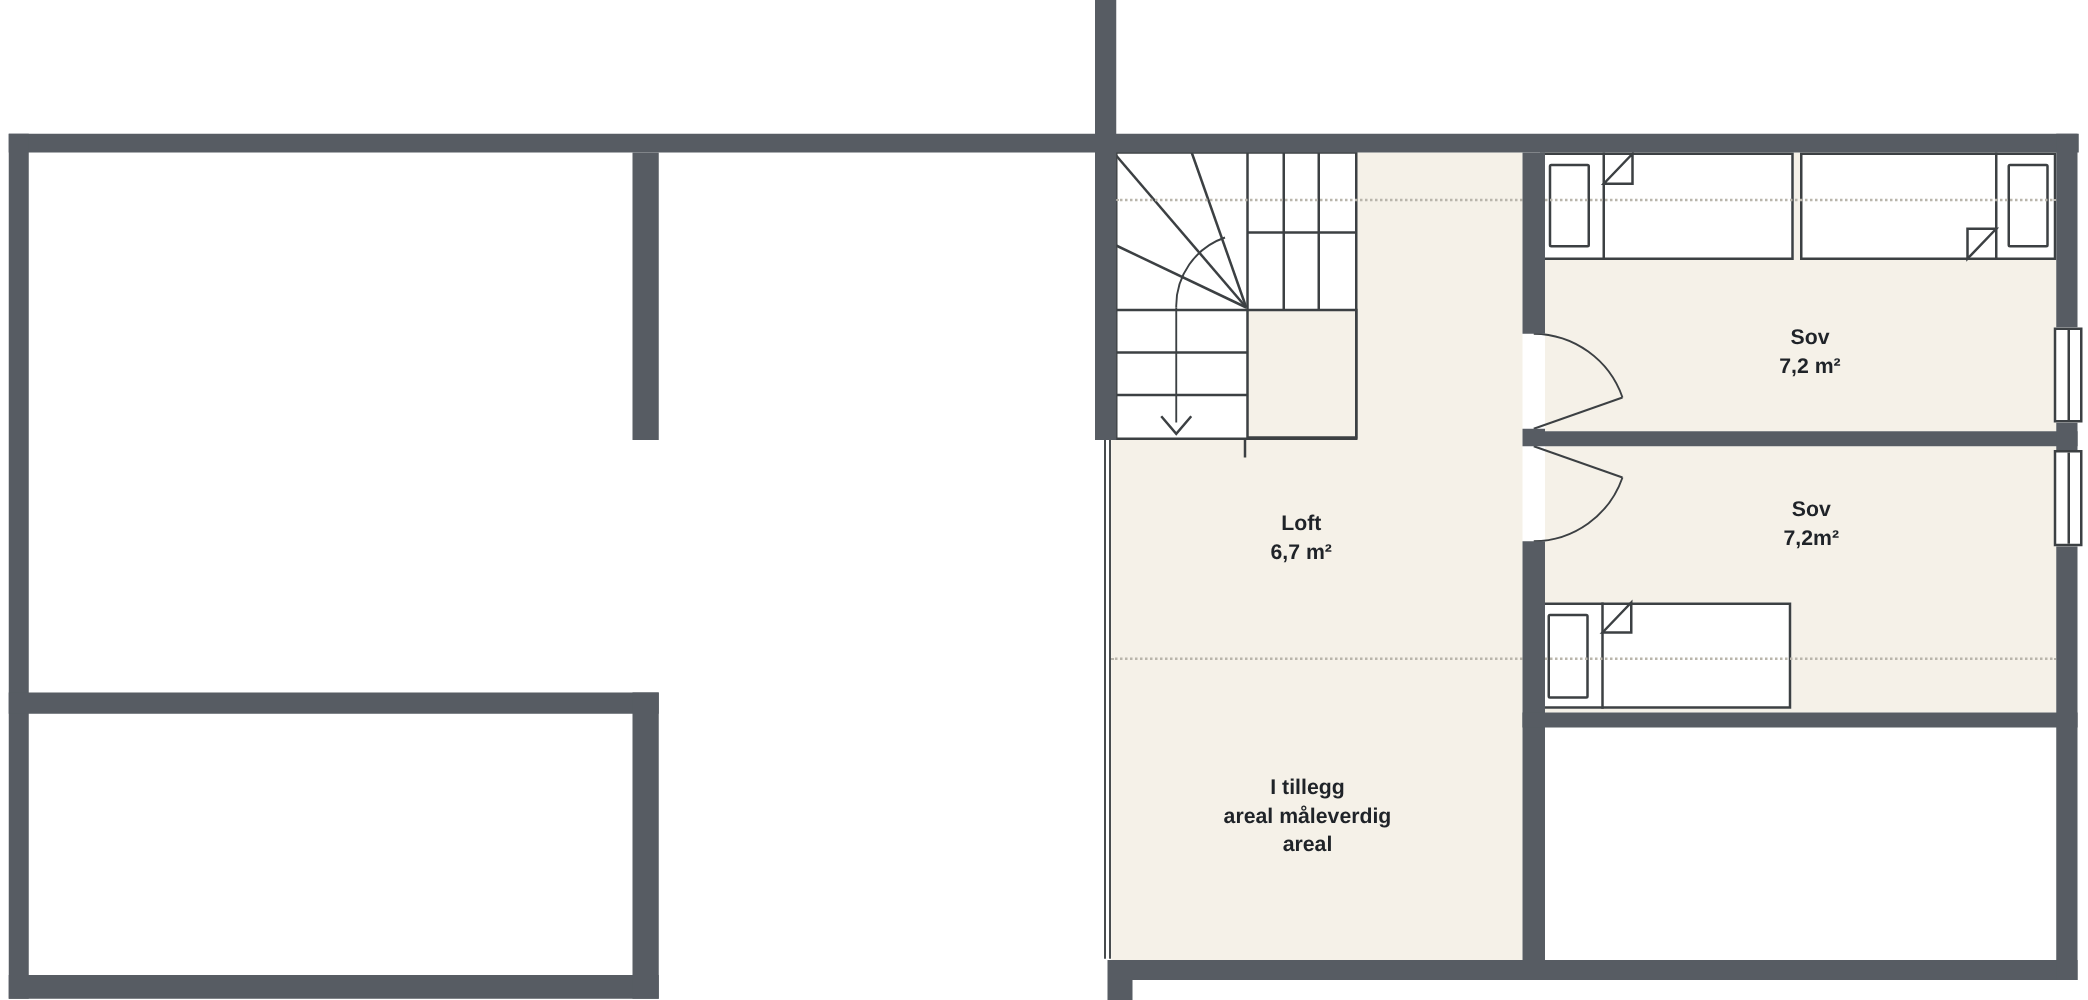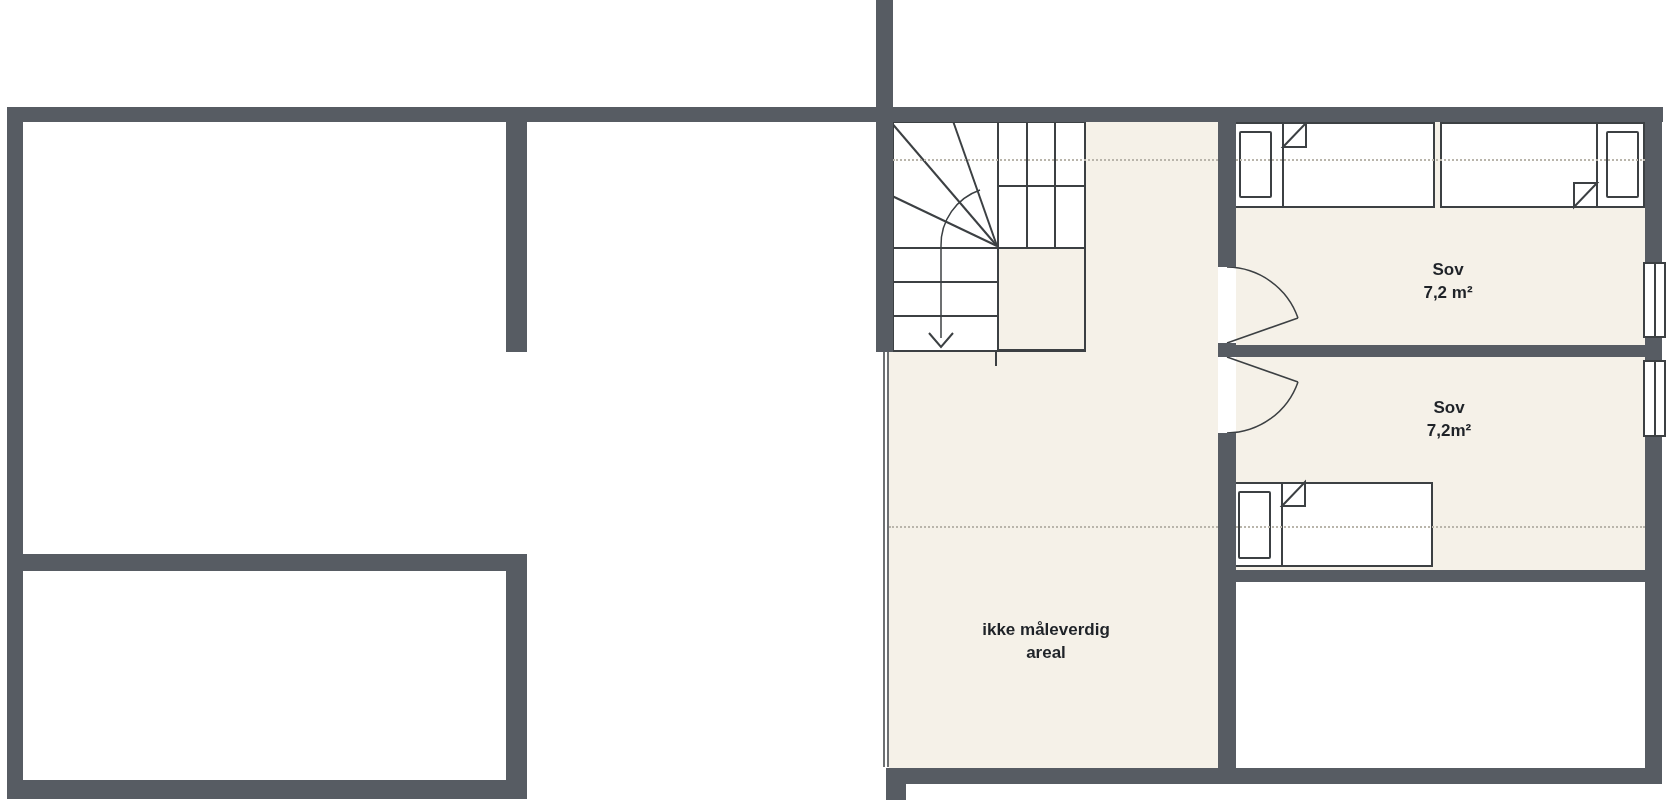--- a/index.html
+++ b/index.html
@@ -106,26 +106,31 @@
   <div class="wall" style="left:1645px;top:437px;width:17px;height:347px;"></div>
   <div class="wall" style="left:886px;top:784px;width:20px;height:16px;"></div>
 
   <div class="window" style="left:1643px;top:262px;width:23px;height:76px;">
     <div class="glass"></div>
   </div>
   <div class="window" style="left:1643px;top:360px;width:23px;height:77px;">
     <div class="glass"></div>
   </div>
 
+  <div class="room-label" style="left:941px;top:407px;width:200px;">
+    <div>Loft</div>
+    <div>6,7 m²</div>
+  </div>
   <div class="room-label" style="left:1348px;top:258px;width:200px;">
     <div>Sov</div>
     <div>7,2 m²</div>
   </div>
   <div class="room-label" style="left:1349px;top:396px;width:200px;">
     <div>Sov</div>
     <div>7,2m²</div>
   </div>
   <div class="room-label" style="left:916px;top:618px;width:260px;">
-    <div>ikke måleverdig</div>
+    <div>I tillegg</div>
+    <div>areal måleverdig</div>
     <div>areal</div>
   </div>
 
 </div>
 
 </body></html>

